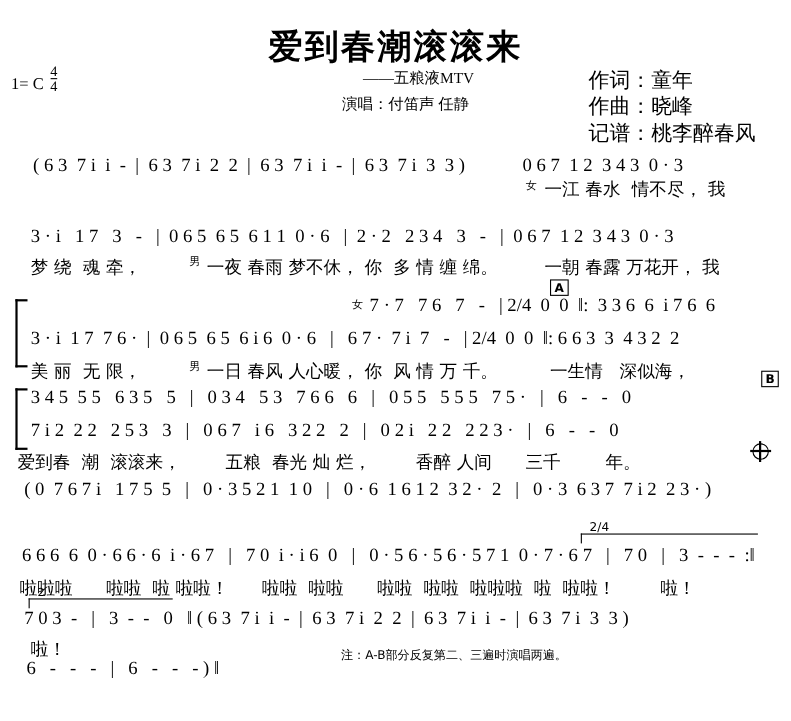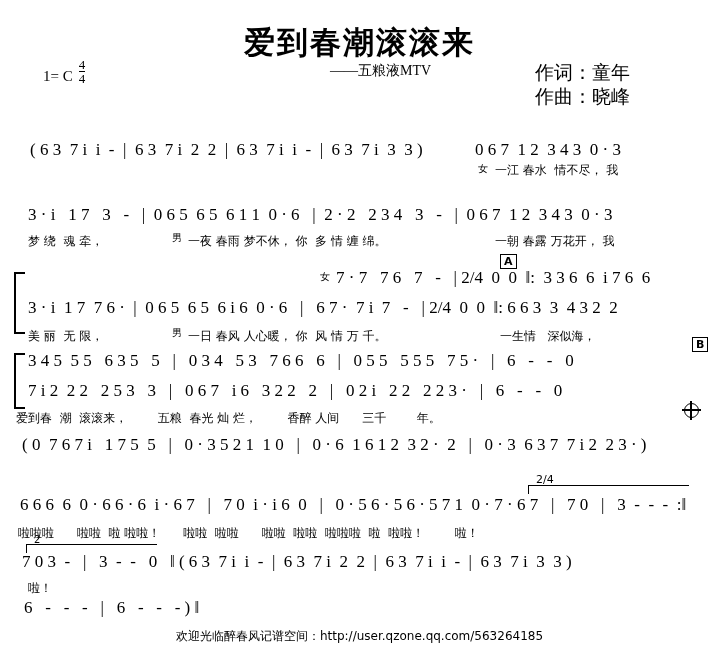--- a/index.html
+++ b/index.html
@@ -16,21 +16,21 @@
   
   .title{
     position:absolute;top:22px;left:0;width:719px;
     text-align:center;
     font-family:"DejaVu Sans", sans-serif;
     font-weight:bold;
     font-size:31px;
     letter-spacing:2px;
   }
   .keysig{
-    position:absolute;top:58px;left:43px;
+    position:absolute;top:58px;left:10px;
     font-size:15px;font-family:"Liberation Serif", serif;
   }
   .keysig .frac{
     display:inline-block;vertical-align:-2px;
     margin-left:6px;text-align:center;line-height:1.0;
     font-size:13px;
   }
   .keysig .frac .num{display:block;}
   .keysig .frac .den{display:block;border-top:1px solid #000;}
 
@@ -52,21 +52,21 @@
   
   .sys{position:absolute;left:0;width:719px;}
   .notes{
     font-family:Liberation Serif, serif;
     font-size:17px;
     white-space:pre;
     letter-spacing:0px;
   }
   .lyr{
     font-family:"DejaVu Sans", sans-serif;
-    font-size:12px;
+    font-size:16px;
     white-space:pre;
   }
   .tiny{font-size:10px;}
 
   .marker{
     font-family:"DejaVu Sans", sans-serif;
     font-size:11px;
     font-weight:bold;
   }
 
@@ -95,23 +95,25 @@
 
 <div class="page">
 
   <div class="title">爱到春潮滚滚来</div>
 
   <div class="keysig">
     <span>1= C</span><span class="frac"><span class="num">4</span><span class="den">4</span></span>
   </div>
 
   <div class="subtitle">——五粮液MTV</div>
+  <div class="singer"><span>演唱：</span><span>付笛声 任静</span></div>
 
   <div class="credit c1">作词：童年</div>
   <div class="credit c2">作曲：晓峰</div>
+  <div class="credit c3">记谱：桃李醉春风</div>
 
   <div class="sys" style="top:140px;">
     <div class="notes" style="position:absolute;left:30px;top:0;">( 6 3  7 i  i  -  |  6 3  7 i  2  2  |  6 3  7 i  i  -  |  6 3  7 i  3  3 )</div>
     <div class="notes" style="position:absolute;left:475px;top:0;">0 6 7  1 2  3 4 3  0 · 3</div>
     <div class="lyr tiny" style="position:absolute;left:478px;top:22px;">女</div>
     <div class="lyr" style="position:absolute;left:495px;top:22px;">一江 春水  情不尽， 我</div>
   </div>
 
   <div class="sys" style="top:205px;">
     <div class="notes" style="position:absolute;left:28px;top:0;">3 · i   1 7   3   -   |  0 6 5  6 5  6 1 1  0 · 6   |  2 · 2   2 3 4   3   -   |  0 6 7  1 2  3 4 3  0 · 3</div>
@@ -158,14 +160,14 @@
     <div style="position:absolute;left:26px;top:8px;width:130px;height:8px;border-top:1.2px solid #000;border-left:1.2px solid #000;"></div>
     <div class="notes" style="position:absolute;left:22px;top:16px;">7 0 3  -   |   3  -  -   0   ‖ ( 6 3  7 i  i  -  |  6 3  7 i  2  2  |  6 3  7 i  i  -  |  6 3  7 i  3  3 )</div>
     <div class="lyr" style="position:absolute;left:28px;top:44px;">啦！</div>
 
   </div>
 
   <div class="sys" style="top:598px;">
     <div class="notes" style="position:absolute;left:24px;top:0;">6   -   -   -   |   6   -   -   - ) ‖</div>
   </div>
 
-  <div class="footer">欢迎光临醉春风记谱空间：http://user.qzone.qq.com/563264185</div>
+  <div class="note-bottom">注：A-B部分反复第二、三遍时演唱两遍。</div>
 </div>
 
 </body></html>

